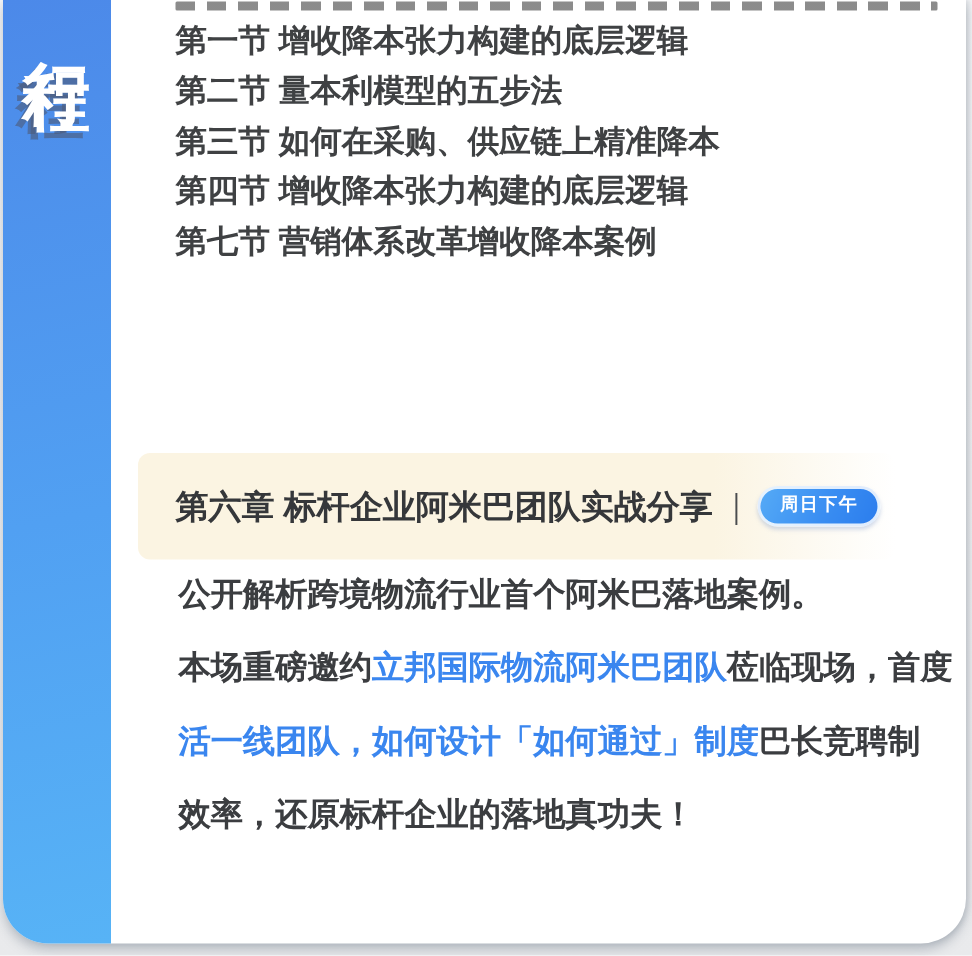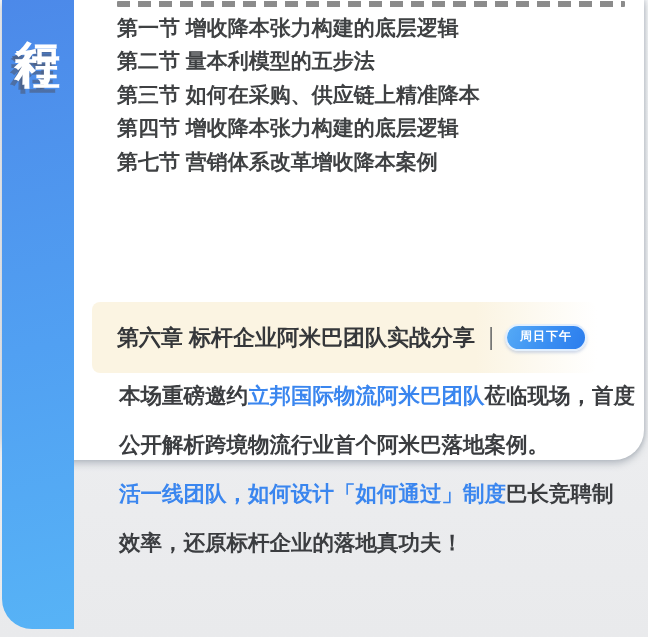--- a/index.html
+++ b/index.html
@@ -3,21 +3,21 @@
 <meta charset="utf-8">
 <style>
   html,body{margin:0;padding:0;}
   body{
     width:648px;height:637px;overflow:hidden;
     font-family:"Liberation Sans","DejaVu Sans",sans-serif;
     background:#eef0f2;
   }
   .page{position:relative;width:648px;height:637px;background:linear-gradient(#f3f4f6,#e9eaec);}
   .card{
-    position:absolute;left:2px;top:0;width:642px;height:460px;
+    position:absolute;left:2px;top:0;width:642px;height:629px;
     background:#ffffff;border-radius:0 0 30px 30px;
     box-shadow:0 4px 7px rgba(125,135,148,.45),2px 0 3px rgba(150,158,168,.25);
   }
   .sidebar{
     position:absolute;left:0;top:0;width:72px;height:629px;
     background:linear-gradient(168deg,#4c89e9 0%,#51a0f2 55%,#57b3f6 100%);
     border-radius:0 0 0 30px;
   }
   .sidebar-label{
     position:absolute;top:5px;left:50%;transform:translateX(-50%);
@@ -77,21 +77,21 @@
           <li>第七节 营销体系改革增收降本案例</li>
         </ul>
 
       <div class="banner">
         <span class="chapter-title">第六章 标杆企业阿米巴团队实战分享</span>
         <span class="chapter-divider">|</span>
         <span class="badge">周日下午</span>
       </div>
 
       <div class="paragraphs" id="paragraphs">
+          <div class="pline"><span class="normal">公开解析跨境物流行业首个阿米巴落地案例。</span></div>
           <div class="pline"><span class="normal">本场重磅邀约</span><span class="blue">立邦国际物流阿米巴团队</span><span class="normal">莅临现场，首度</span></div>
-          <div class="pline"><span class="normal">公开解析跨境物流行业首个阿米巴落地案例。</span></div>
           <div class="pline"><span class="blue">活一线团队，如何设计「如何通过」制度</span><span class="normal">巴长竞聘制</span></div>
           <div class="pline"><span class="normal">效率，还原标杆企业的落地真功夫！</span></div>
         </div>
 
     </div>
   </div>
 </div>
 
 </body></html>

